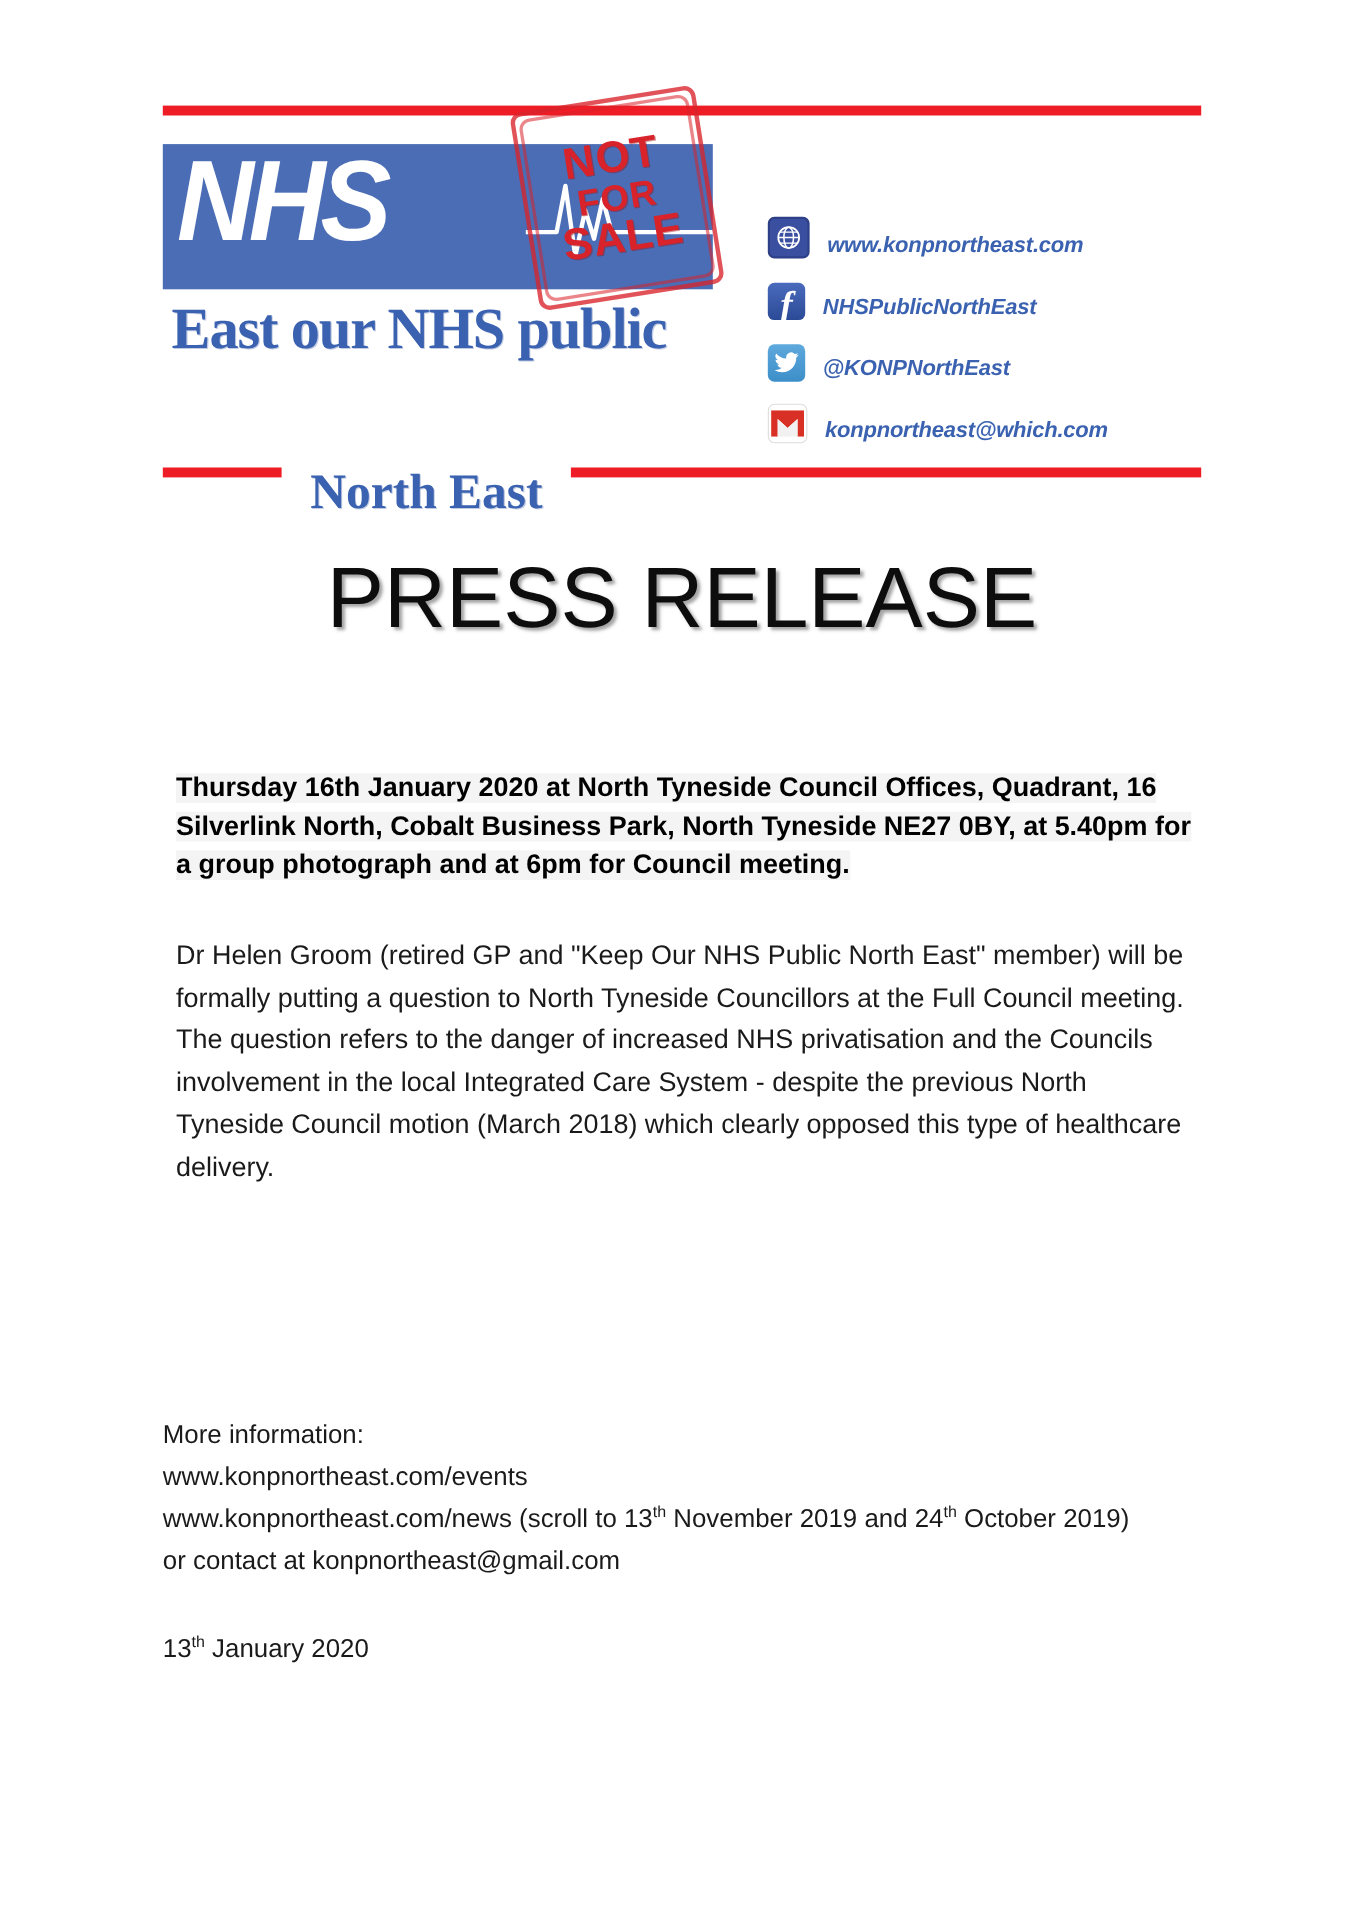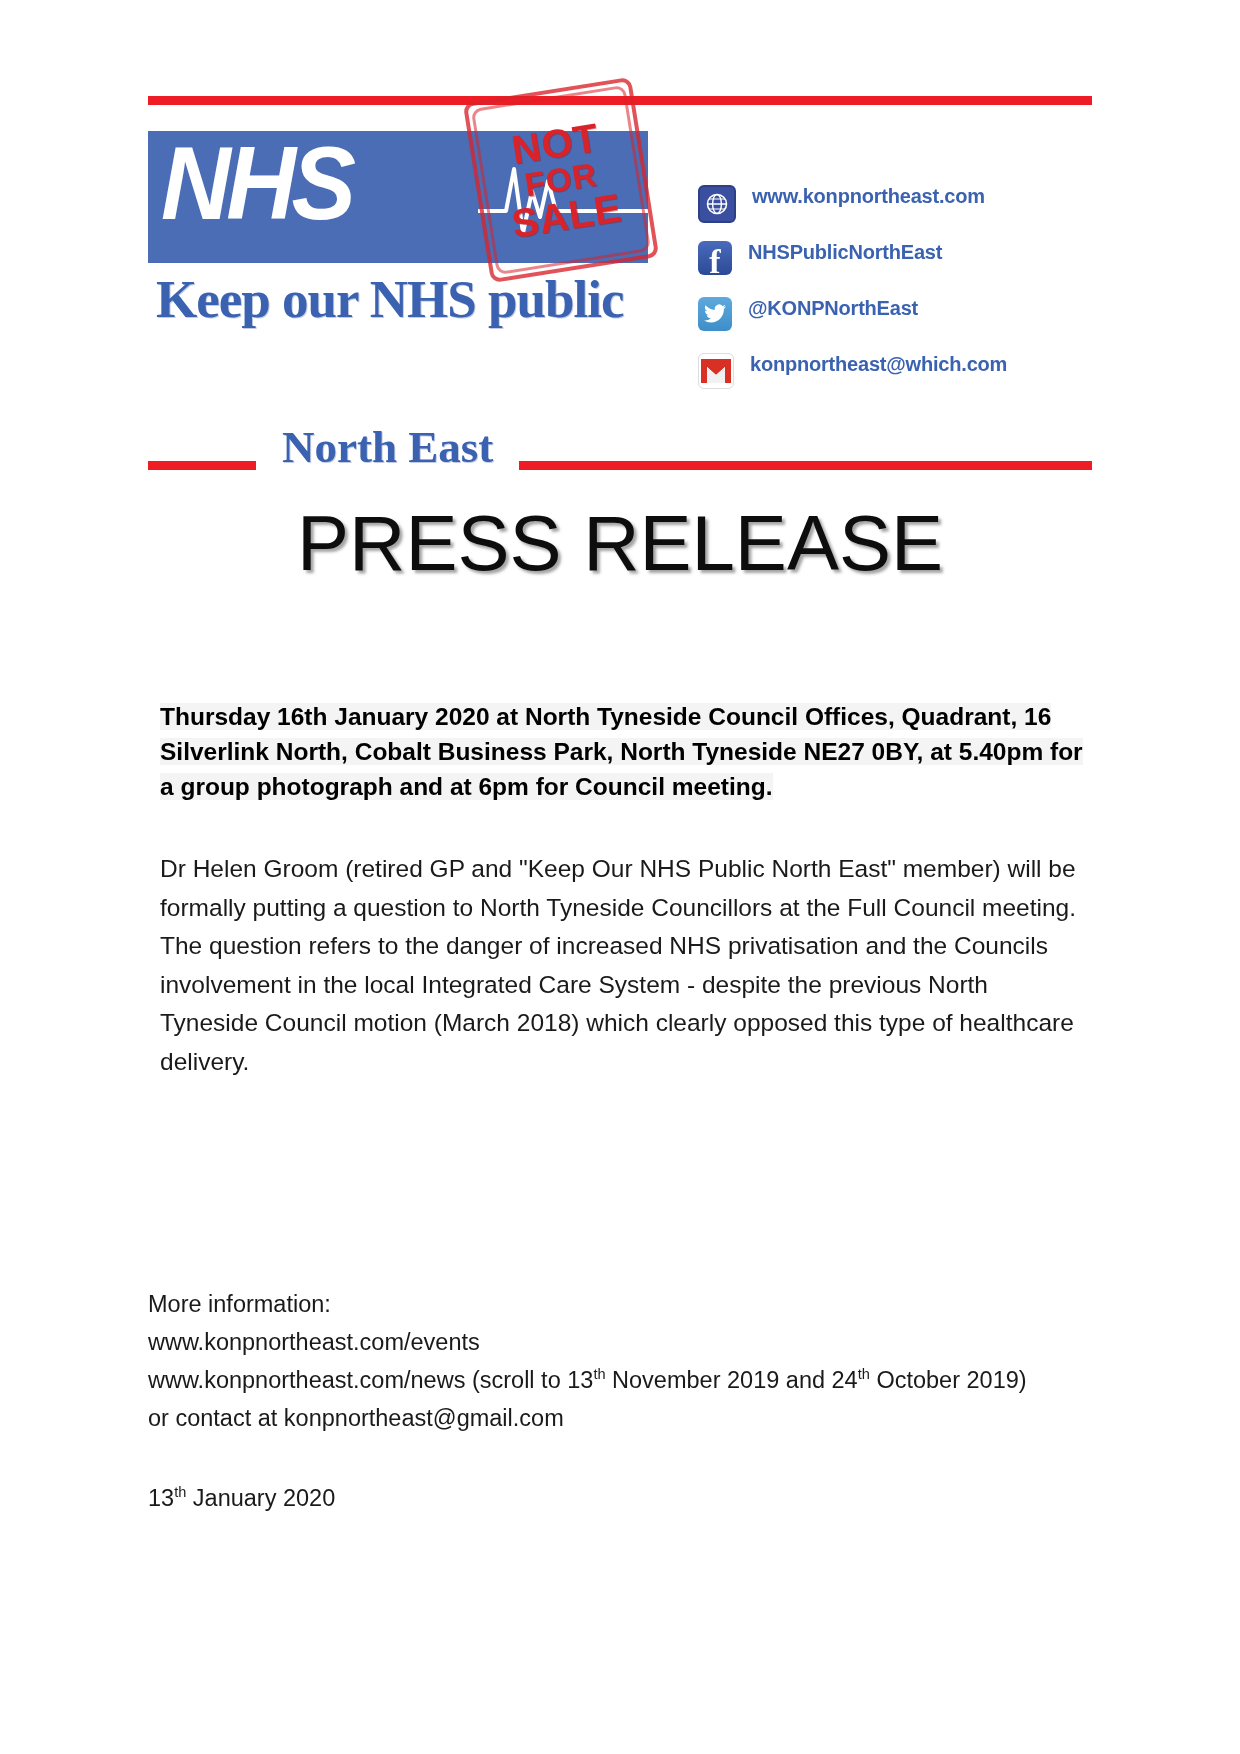--- a/index.html
+++ b/index.html
@@ -134,23 +134,24 @@
   }
 
   .contact-col {
     flex: 1 1 auto;
     padding-top: 54px;
     padding-left: 10px;
   }
 
   .contact-row {
     display: flex;
-    align-items: flex-start;
+    align-items: flex-end;
     height: 50px;
     margin-bottom: 6px;
+    font-style: italic;
   }
   .contact-icon {
     width: 34px;
     height: 34px;
     flex: 0 0 34px;
     margin-right: 16px;
     border-radius: 6px;
     position: relative;
     overflow: hidden;
   }
@@ -167,21 +168,21 @@
   .ic-fb { background: linear-gradient(#4a6bbd, #2b4a96); display:flex; align-items:flex-end; justify-content:center;}
   .ic-fb .f {
     color:#fff; font-family:"Liberation Serif", serif; font-weight:bold;
     font-size:34px; line-height:1; margin-bottom:-4px;
   }
   .ic-tw { background: linear-gradient(#5ea9dd, #3d8ec9); display:flex; align-items:center; justify-content:center;}
   .ic-gm { background:#ffffff; border:1px solid #dddddd; display:flex; align-items:center; justify-content:center;}
 
   .rule-mid-wrap {
     display: flex;
-    align-items: flex-end;
+    align-items: flex-start;
     margin-top: 16px;
     width: 100%;
   }
   .rule-seg-left {
     height: 9px;
     background: #ee1c25;
     width: 108px;
     flex: 0 0 108px;
   }
   .north-east {
@@ -294,21 +295,21 @@
             <div class="stamp-border"></div>
             <div class="stamp-border b2"></div>
             <div class="stamp-words">
               <div class="sw">NOT</div>
               <div class="sw small">FOR</div>
               <div class="sw">SALE</div>
             </div>
           </div>
         </div>
 
-        <div class="keep-line">Keep our NHS public</div>
+        <div class="keep-line">East our NHS public</div>
       </div>
 
       <div class="contact-col">
 
         <div class="contact-row">
           <span class="contact-icon ic-globe">
             <svg width="24" height="24" viewBox="0 0 24 24">
               <circle cx="12" cy="12" r="9.5" fill="none" stroke="#ffffff" stroke-width="1.6"></circle>
               <ellipse cx="12" cy="12" rx="4.4" ry="9.5" fill="none" stroke="#ffffff" stroke-width="1.4"></ellipse>
               <line x1="2.5" y1="12" x2="21.5" y2="12" stroke="#ffffff" stroke-width="1.4"></line>

